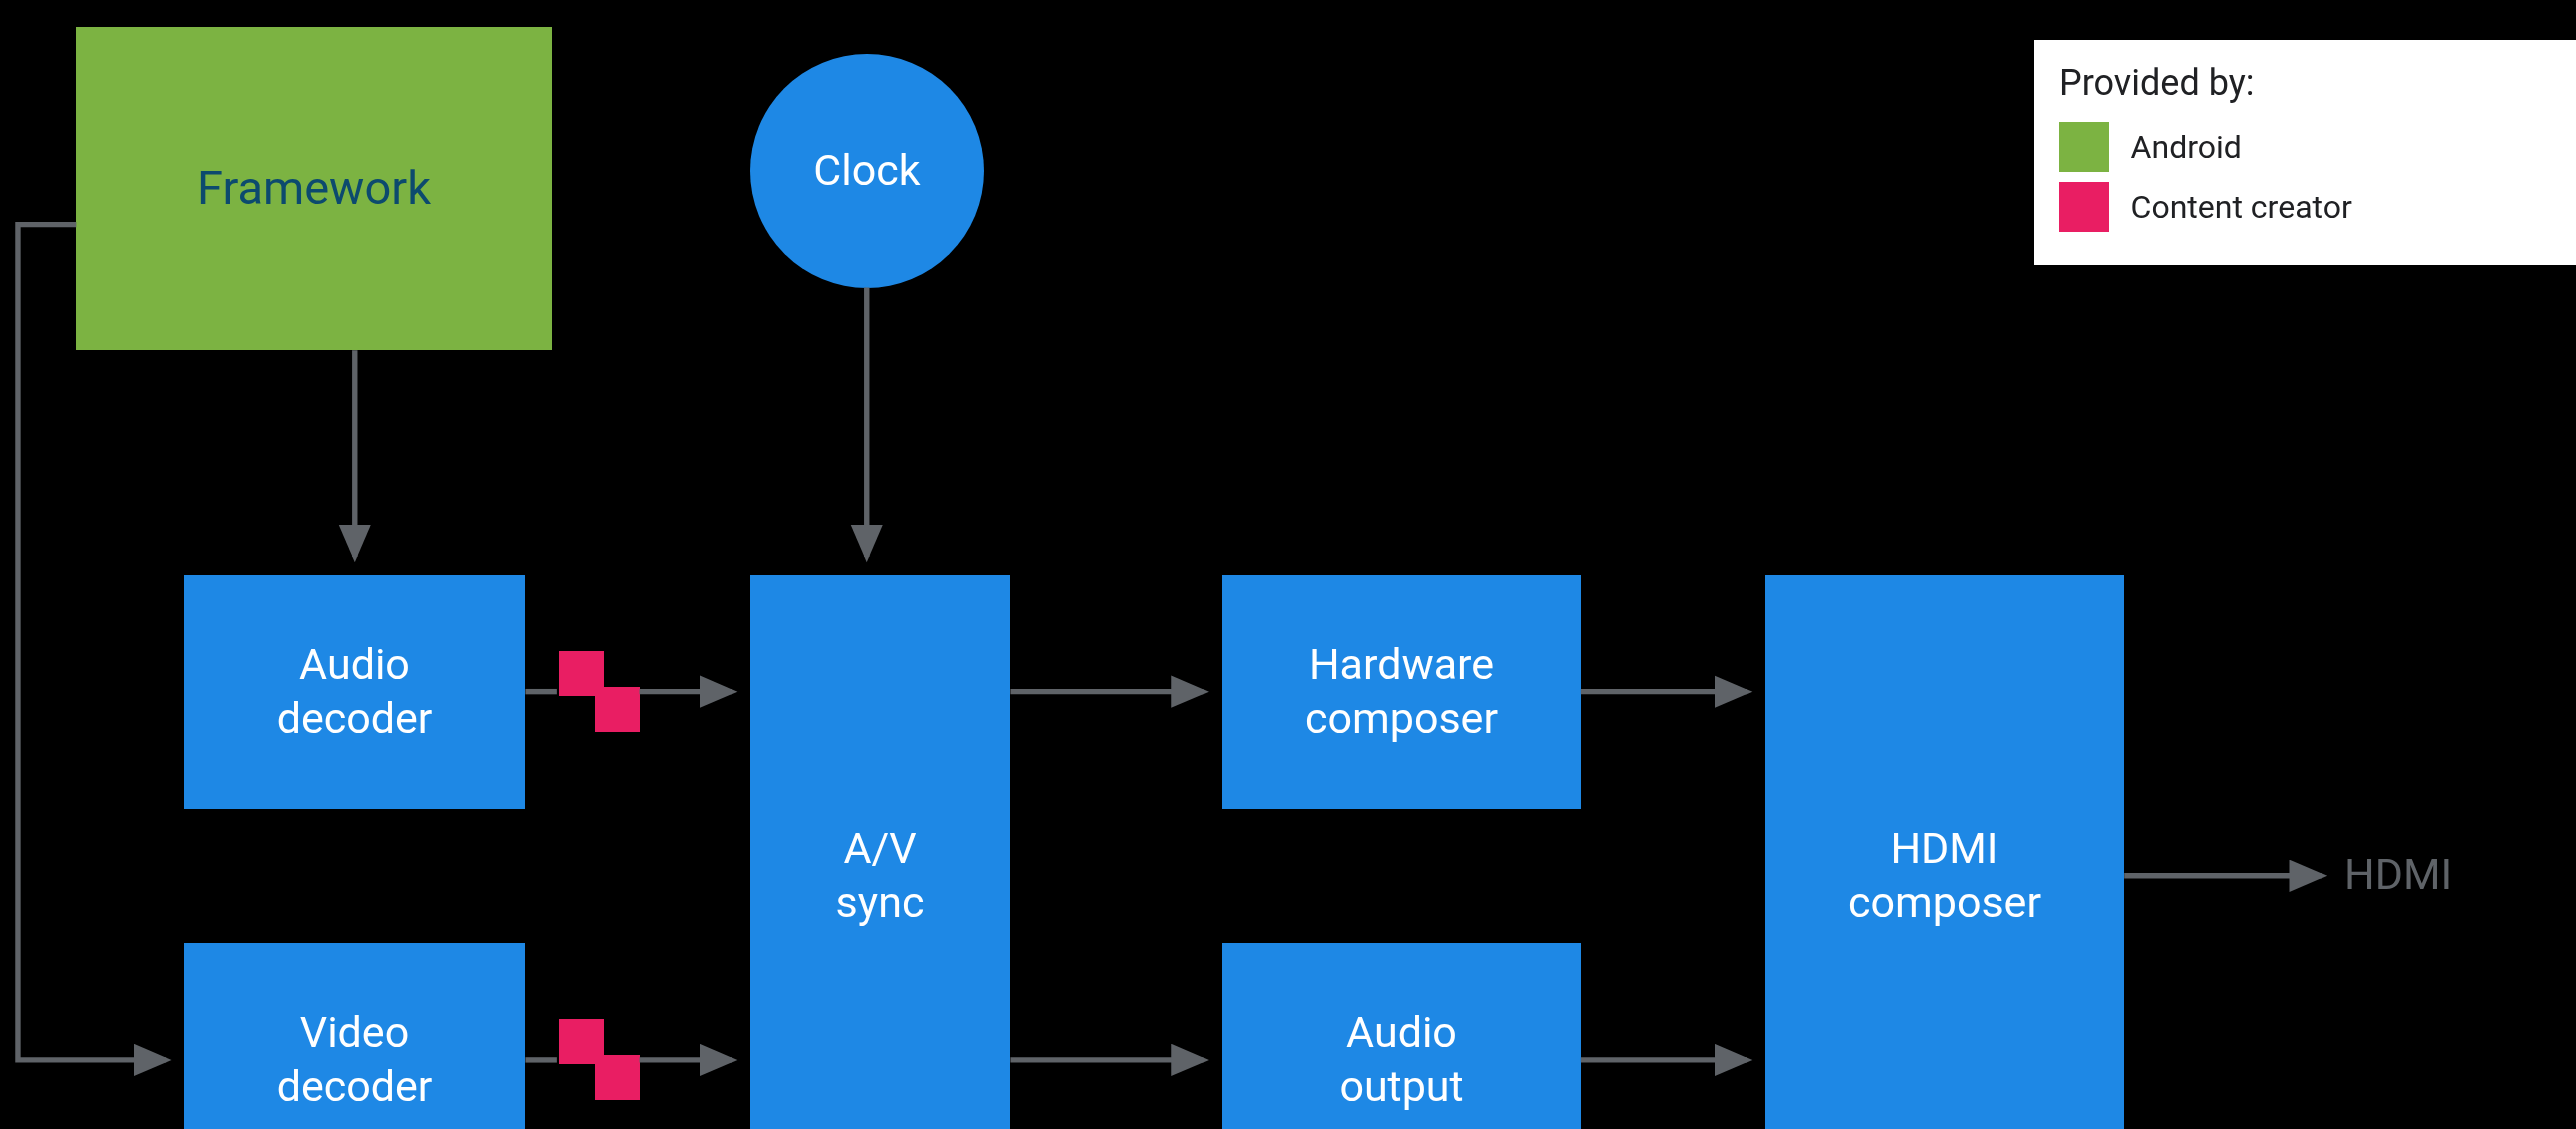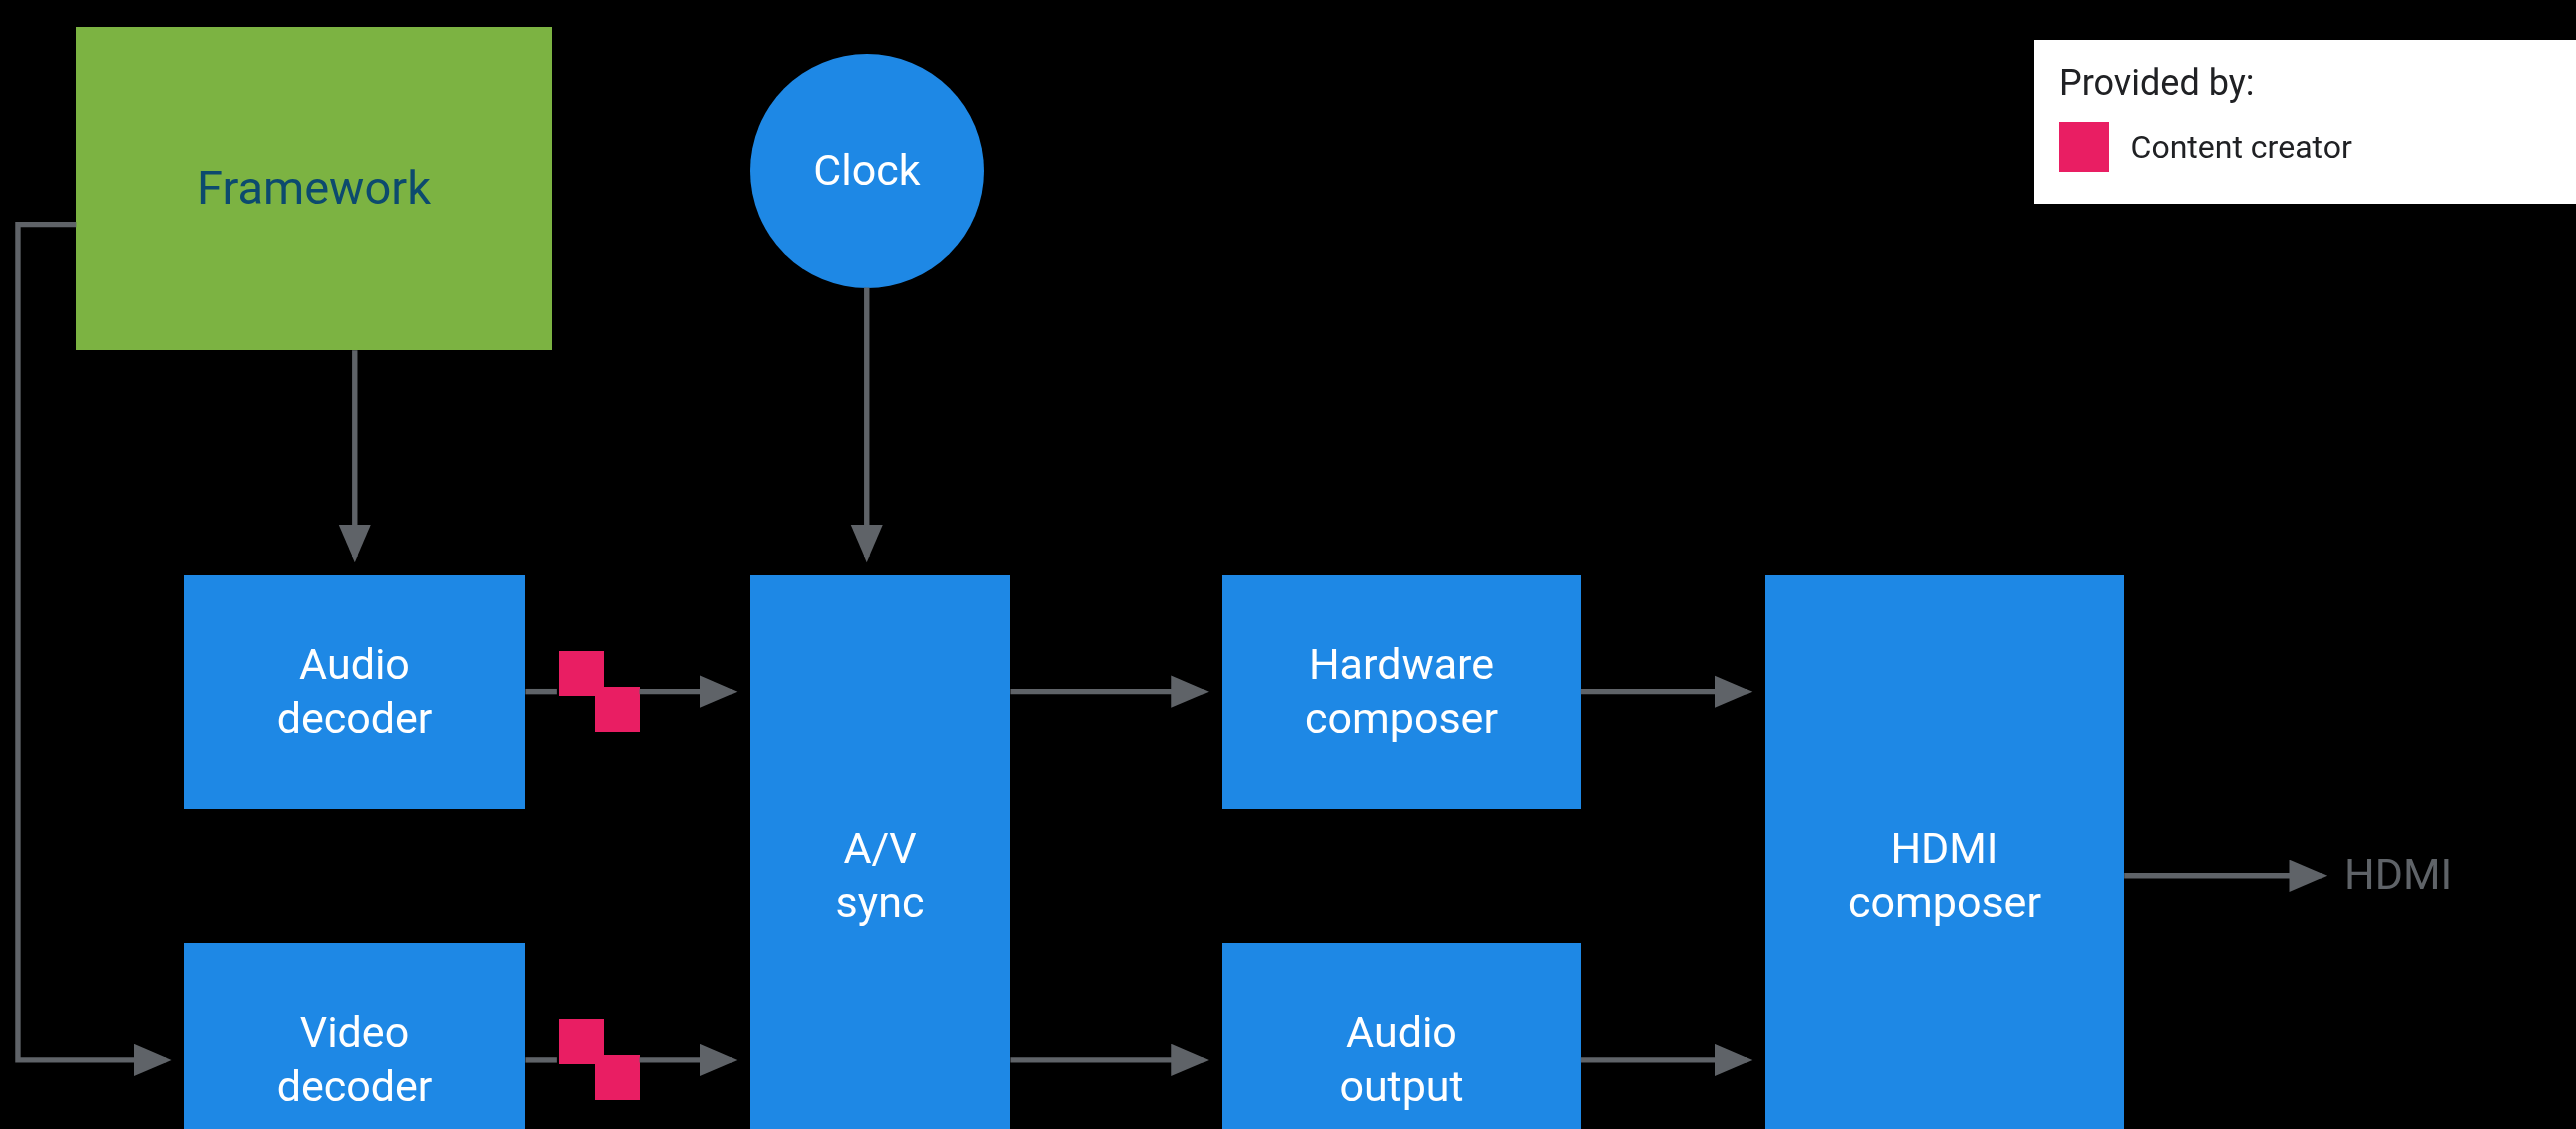--- a/index.html
+++ b/index.html
@@ -113,20 +113,24 @@
     <div class="pink" style="position:absolute; left:36px; top:36px; width:45px; height:45px;"></div>
   </div>
 
   <div class="dtext" style="left:2344px; top:849px;">
     <span>HDMI</span>
   </div>
 
   <div class="legend" style="left:2034px; top:40px; width:554px;">
     <div class="legend-title">Provided by:</div>
     <div class="legend-row">
+      <div class="swatch" style="background:#7cb342;"></div>
+      <span>Android</span>
+    </div>
+    <div class="legend-row">
       <div class="swatch" style="background:#e91e63;"></div>
       <span>Content creator</span>
     </div>
   </div>
 
   <svg class="overlay" viewBox="0 0 2868 1258" width="2576" height="1130">
     <defs>
       <marker id="ah" markerWidth="8" markerHeight="8" refX="6" refY="3" orient="auto">
         <path d="M0,0 L7,3 L0,6 Z" class="arrow-head"></path>
       </marker>

